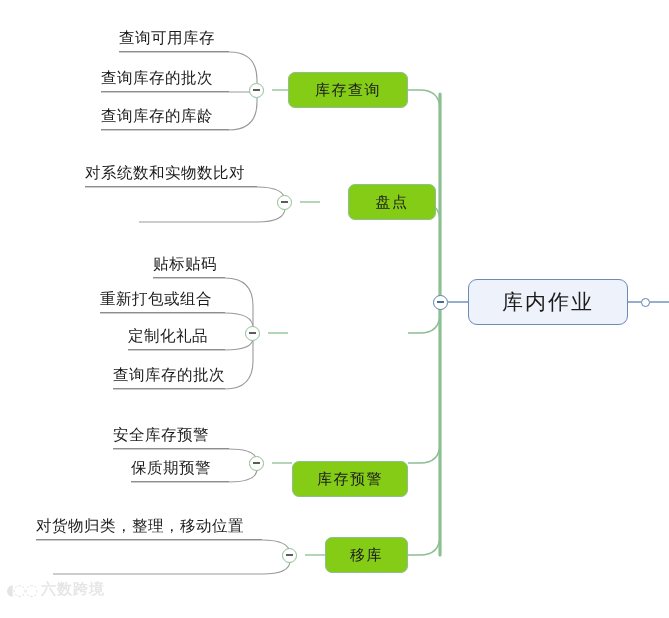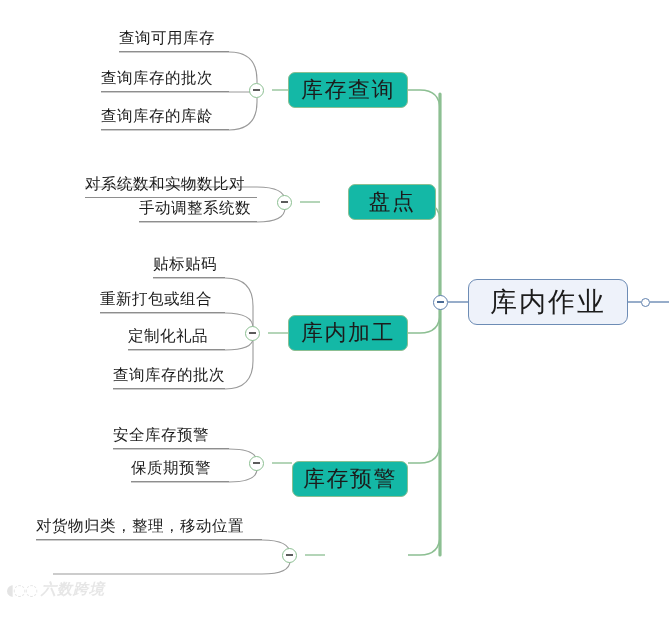--- a/index.html
+++ b/index.html
@@ -30,37 +30,37 @@
   .root-node {
     position: absolute;
     box-sizing: border-box;
     display: flex;
     align-items: center;
     justify-content: center;
     background: #eef2fa;
     border: 1.4px solid #6d8cb5;
     border-radius: 9px;
     color: #1c1c1c;
-    font-size: 27px;
+    font-size: 21px;
     letter-spacing: 2px;
     white-space: nowrap;
   }
 
   
   .branch-node {
     position: absolute;
     box-sizing: border-box;
     display: flex;
     align-items: center;
     justify-content: center;
-    background: #14b8a6;
+    background: #84cc16;
     border: 1.2px solid #8cbf92;
     border-radius: 7px;
     color: #1c1c1c;
-    font-size: 22px;
+    font-size: 15px;
     letter-spacing: 1.5px;
     white-space: nowrap;
   }
 
   
   .leaf-node {
     position: absolute;
     box-sizing: border-box;
     display: flex;
     align-items: flex-end;
@@ -121,21 +121,20 @@
     font-size: 15px;
     color: #e2e2e2;
     letter-spacing: -1px;
     font-family: "DejaVu Sans", sans-serif;
   }
   .watermark .wm-text {
     font-size: 15px;
     color: #e4e4e4;
     letter-spacing: 1px;
     font-weight: bold;
-    font-style: italic;
   }
 </style>
 </head>
 <body>
 
 <div id="canvas">
 
   <svg id="wires" viewBox="0 0 669 618" xmlns="http://www.w3.org/2000/svg">
 
     <path d="M440,302 L440,94" stroke="#8cbf92" stroke-width="3.2" fill="none" stroke-linecap="round"></path>
@@ -204,30 +203,24 @@
   <div class="leaf-node" style="left:101px; top:106px; width:128px; height:24px;">
     <span>查询库存的库龄</span>
   </div>
 
   <div class="branch-node" style="left:320px; top:184px; width:88px; height:36px;margin-left:28px;">
     <span>盘点</span>
   </div>
   <div class="toggle green" style="left:277px; top:194.5px;">
     <span class="bar"></span>
   </div>
-  <div class="leaf-node" style="left:85px; top:163px; width:172px; height:24px;margin-top:11px;">
+  <div class="leaf-node" style="left:85px; top:163px; width:172px; height:24px;">
     <span>对系统数和实物数比对</span>
   </div>
-  <div class="leaf-node" style="left:139px; top:198px; width:118px; height:24px;">
-    <span>手动调整系统数</span>
-  </div>
-
-  <div class="branch-node" style="left:288px; top:315px; width:120px; height:36px;">
-    <span>库内加工</span>
-  </div>
+
   <div class="toggle green" style="left:245px; top:325.5px;">
     <span class="bar"></span>
   </div>
   <div class="leaf-node" style="left:153px; top:254px; width:72px; height:24px;">
     <span>贴标贴码</span>
   </div>
   <div class="leaf-node" style="left:100px; top:289px; width:125px; height:24px;">
     <span>重新打包或组合</span>
   </div>
   <div class="leaf-node" style="left:128px; top:326px; width:97px; height:24px;">
@@ -243,20 +236,23 @@
   <div class="toggle green" style="left:249px; top:455.5px;">
     <span class="bar"></span>
   </div>
   <div class="leaf-node" style="left:113px; top:425px; width:116px; height:24px;">
     <span>安全库存预警</span>
   </div>
   <div class="leaf-node" style="left:131px; top:458px; width:98px; height:24px;">
     <span>保质期预警</span>
   </div>
 
+  <div class="branch-node" style="left:325px; top:537px; width:83px; height:36px;">
+    <span>移库</span>
+  </div>
   <div class="toggle green" style="left:282px; top:547.5px;">
     <span class="bar"></span>
   </div>
   <div class="leaf-node" style="left:36px; top:516px; width:226px; height:24px;">
     <span>对货物归类，整理，移动位置</span>
   </div>
 
   <div class="watermark">
     <span class="wm-mark">◖◌◌</span>
     <span class="wm-text">六数跨境</span>

